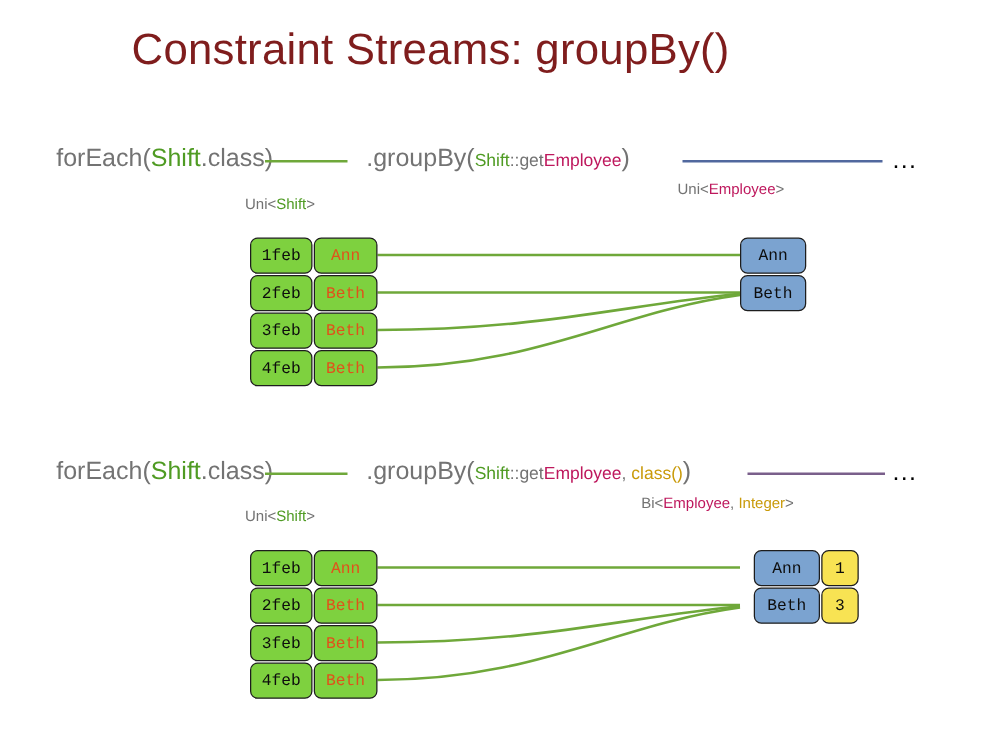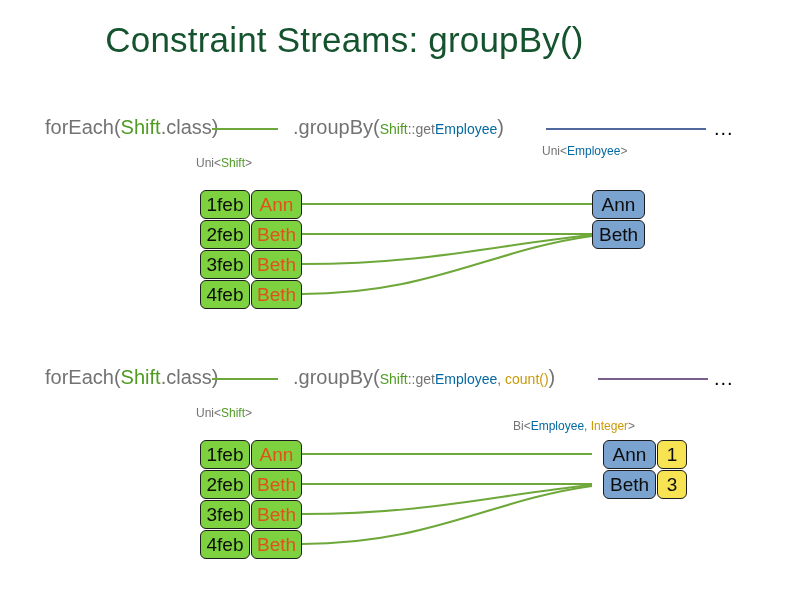--- a/index.html
+++ b/index.html
@@ -6,52 +6,52 @@
   body{
     width:800px;height:600px;background:#ffffff;
     font-family:"Liberation Sans",sans-serif;
     color:#000000;overflow:hidden;position:relative;
   }
   #stage{position:absolute;left:0;top:0;width:800px;height:600px;}
 
   
   .title{
     position:absolute;left:0;top:20px;width:689px;text-align:center;
-    font-size:35px;font-weight:normal;letter-spacing:.2px;color:#14532d;
+    font-size:35px;font-weight:normal;letter-spacing:.2px;color:#7f1d1d;
     white-space:nowrap;
   }
   .subtitle{
     position:absolute;left:0;top:68px;width:800px;text-align:center;
     font-size:14px;color:#2b2b2b;white-space:nowrap;
   }
 
   
   .codeline{position:absolute;font-size:20px;white-space:nowrap;line-height:1;}
   .sm{font-size:14px;}
   .c-black{color:#737373;}
   .c-green{color:#4F9B23;}
-  .c-blue{color:#0369a1;margin-top:48px;}
+  .c-blue{color:#be185d;margin-top:48px;}
   .c-gold{color:#C99A09;}
   .ellipsis{position:absolute;font-size:20px;color:#000;letter-spacing:1px;}
 
   
   .rule{position:absolute;height:0;border-top-style:solid;border-top-width:2px;}
   .rule-green{border-top-color:#6FA83A;}
   .rule-blue{border-top-color:#51689E;}
   .rule-purple{border-top-color:#7A5F8B;}
 
   
   .typelabel{position:absolute;font-size:12px;white-space:nowrap;line-height:1;}
 
   
   .box{
     position:absolute;box-sizing:border-box;
     border:1.6px solid #1d1d1d;border-radius:6px;
     display:flex;align-items:center;justify-content:center;
-    font-size:19px;line-height:1;
+    font-size:13px;line-height:1;font-family:Liberation Mono, monospace;
   }
   .box-green{background:#7ED13F;}
   .box-blue{background:#7BA3D0;}
   .box-yellow{background:#F8E353;}
   .txt-date{color:#0d0d0d;}
   .txt-name-orange{color:#E0521B;}
   .txt-dark{color:#0d0d0d;}
 
   svg.links{position:absolute;left:0;top:0;width:800px;height:600px;pointer-events:none;}
 </style>
@@ -114,29 +114,29 @@
     <div class="box box-blue txt-dark" style="left:592px;top:220px;width:53px;height:29px;">Beth</div>
   </div>
 
   <div>
 
     <div class="codeline" style="left:45px;top:367px;">
       <span class="c-black">forEach(</span><span class="c-green">Shift</span><span class="c-black">.class)</span>
     </div>
     <div class="rule rule-green" style="left:212px;top:378px;width:66px;"></div>
     <div class="codeline" style="left:293px;top:367px;">
-      <span class="c-black">.groupBy(</span><span class="sm c-green">Shift</span><span class="sm c-black">::get</span><span class="sm c-blue">Employee</span><span class="sm c-black">, </span><span class="sm c-gold">count()</span><span class="c-black">)</span>
+      <span class="c-black">.groupBy(</span><span class="sm c-green">Shift</span><span class="sm c-black">::get</span><span class="sm c-blue">Employee</span><span class="sm c-black">, </span><span class="sm c-gold">class()</span><span class="c-black">)</span>
     </div>
     <div class="rule rule-purple" style="left:598px;top:378px;width:110px;"></div>
     <div class="ellipsis" style="left:714px;top:367px;">...</div>
 
     <div class="typelabel" style="left:196px;top:407px;">
       <span class="c-black">Uni&lt;</span><span class="c-green">Shift</span><span class="c-black">&gt;</span>
     </div>
-    <div class="typelabel" style="left:513px;top:420px;">
+    <div class="typelabel" style="left:513px;top:396px;">
       <span class="c-black">Bi&lt;</span><span class="c-blue">Employee</span><span class="c-black">, </span><span class="c-gold">Integer</span><span class="c-black">&gt;</span>
     </div>
 
     <div class="box box-green txt-date" style="left:200px;top:440px;width:50px;height:29px;">1feb</div>
     <div class="box box-green txt-name-orange" style="left:251px;top:440px;width:51px;height:29px;">Ann</div>
 
     <div class="box box-green txt-date" style="left:200px;top:470px;width:50px;height:29px;">2feb</div>
     <div class="box box-green txt-name-orange" style="left:251px;top:470px;width:51px;height:29px;">Beth</div>
 
     <div class="box box-green txt-date" style="left:200px;top:500px;width:50px;height:29px;">3feb</div>

